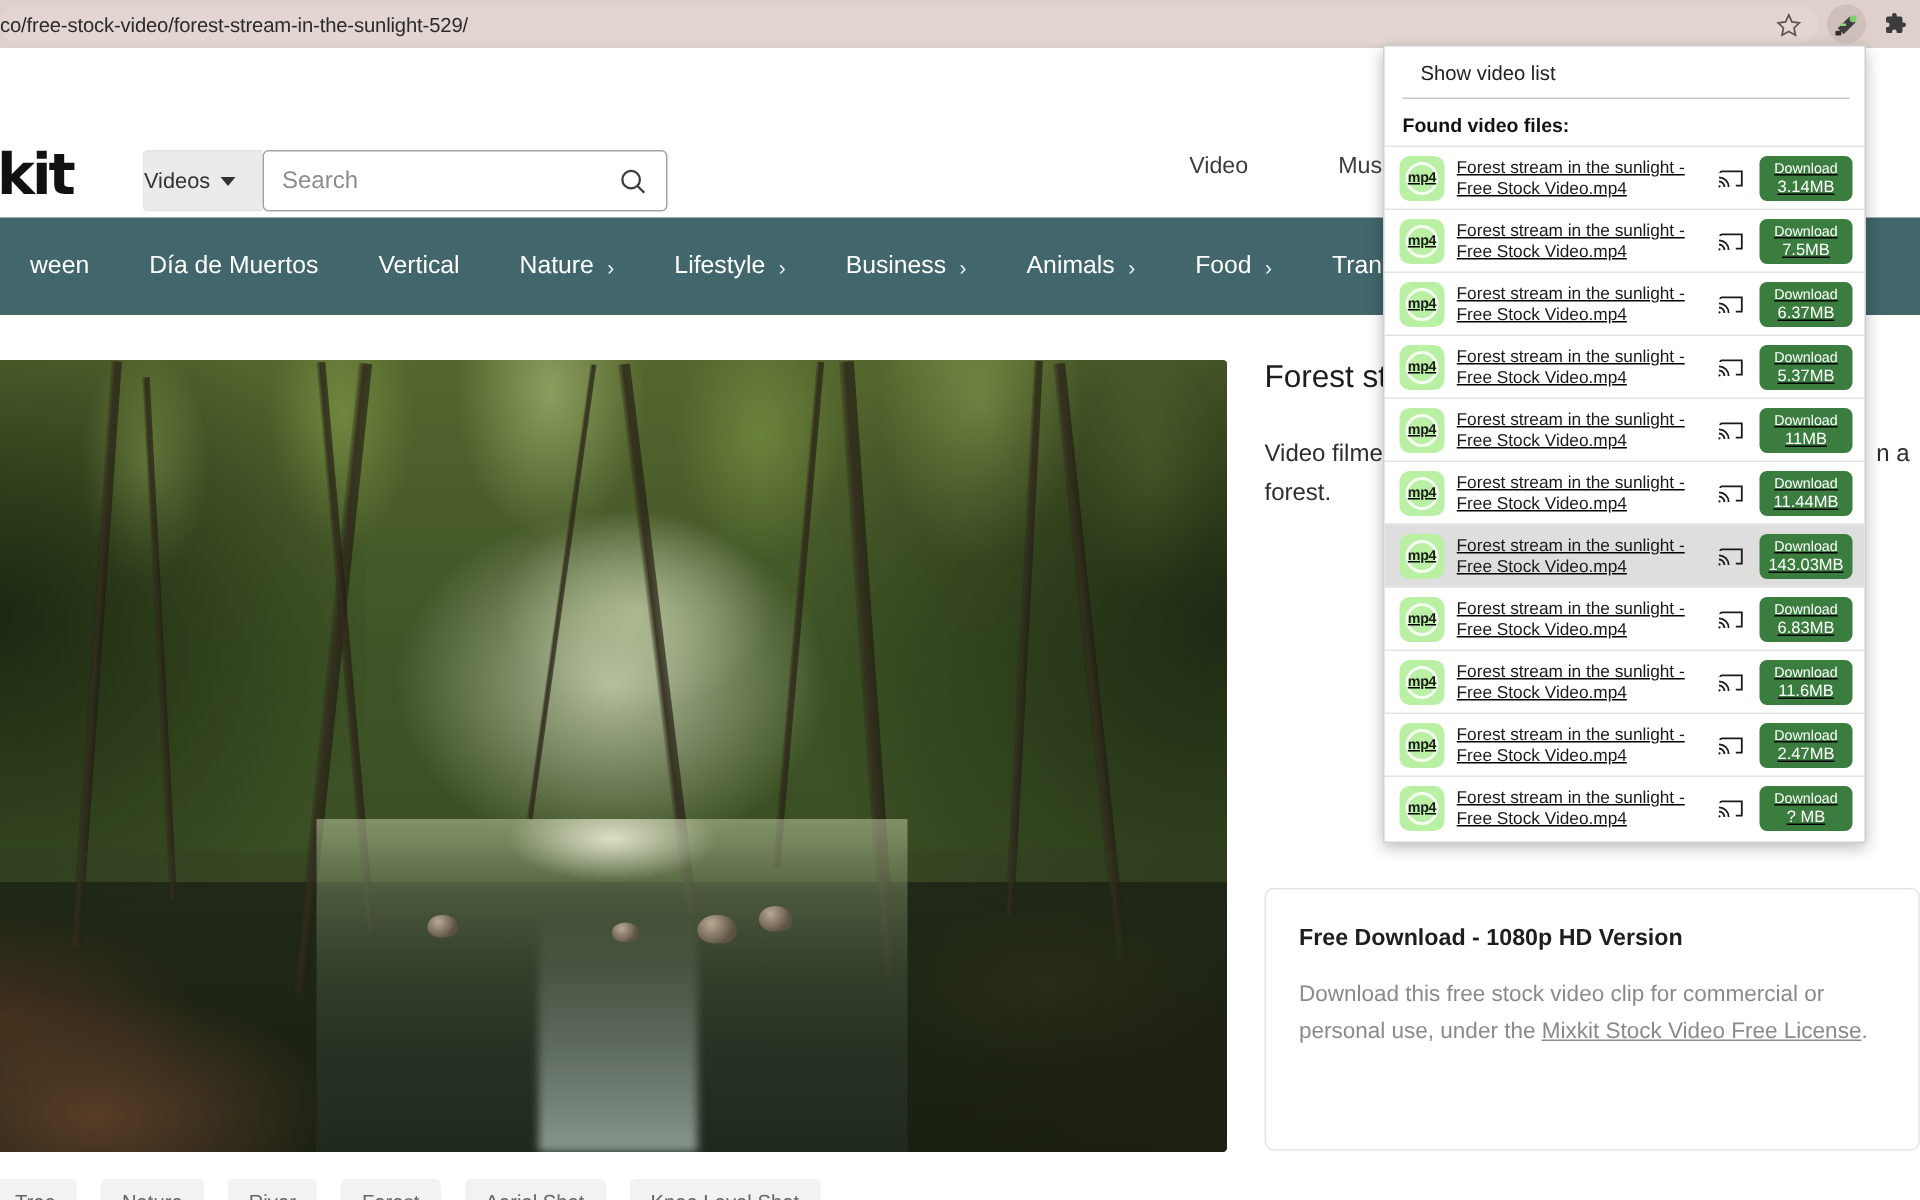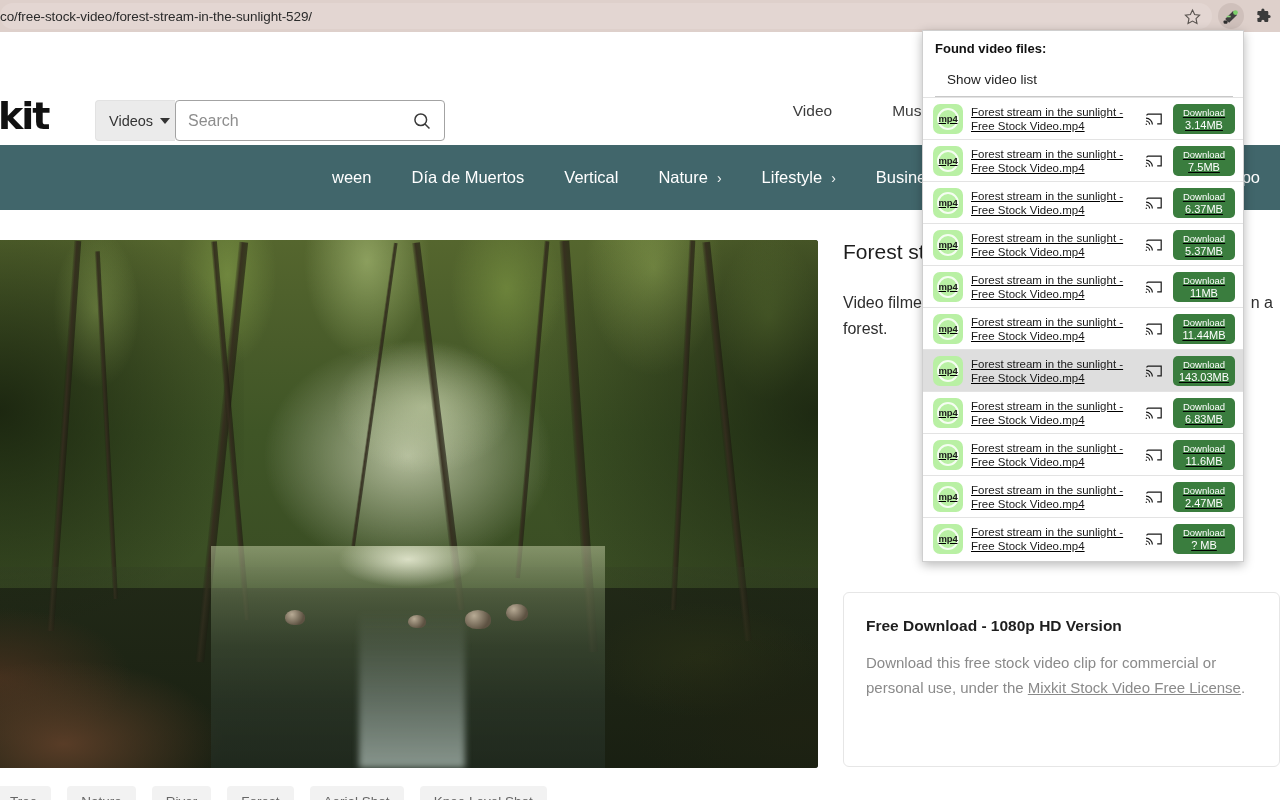--- a/index.html
+++ b/index.html
@@ -47,21 +47,21 @@
   #search-wrap {
     position: absolute; left: 175px; top: 68px; width: 270px; height: 41px;
     border: 1px solid #a3a3a3; border-radius: 4px; background: #fff;
     display: flex; align-items: center; overflow: hidden;
   }
   #search-kind {
     position: absolute; left: 95px; top: 68px; width: 80px; height: 41px;
     background: #ebebeb; border: 1px solid #e2e2e2; border-right: none;
     border-radius: 4px 0 0 4px;
     display: flex; align-items: center; gap: 7px;
-    padding-left: 13px; font-size: 14.5px; color: #333;
+    font-size: 14.5px; color: #333;
   }
   .caret-down {
     width: 0; height: 0; border-left: 5px solid transparent;
     border-right: 5px solid transparent; border-top: 6px solid #333;
   }
   #search-input {
     flex: 1; border: none; outline: none; font-size: 16px;
     color: #333; padding-left: 12px; background: transparent;
     font-family: "Liberation Sans", sans-serif;
   }
@@ -73,21 +73,20 @@
     font-size: 15.5px; color: #3d3d3d; padding: 0 30px; text-decoration: none;
     white-space: nowrap;
   }
   #hdr-apps { display: flex; align-items: center; gap: 6px; padding-right: 8px;}
 
   
   #cat-nav {
     position: absolute; left: 0; top: 145px; width: 1280px; height: 65px;
     background: #41666b; display: flex; align-items: center;
     overflow: hidden;
-    justify-content: flex-end;
   }
   .cat-item {
     display: flex; align-items: center; gap: 9px;
     color: #ffffff; font-size: 16.5px; white-space: nowrap;
     padding: 0 20px; cursor: pointer;
   }
   .chev { font-size: 14px; opacity: .92; }
 
   
   #video-frame {
@@ -358,24 +357,24 @@
 <div id="tags">
   <div class="tag">Tree</div>
   <div class="tag">Nature</div>
   <div class="tag">River</div>
   <div class="tag">Forest</div>
   <div class="tag">Aerial Shot</div>
   <div class="tag">Knee Level Shot</div>
 </div>
 
 <div id="ext-popup">
-  <div id="popup-subhead">Found video files:</div>
   <div id="popup-head">
     <span>Show video list</span>
   </div>
+  <div id="popup-subhead">Found video files:</div>
   <div id="file-list">
       <div class="file-row">
         <div class="mp4-badge">
           <span class="ring"></span>
           <span class="mp4-text">mp4</span>
         </div>
         <div class="file-name">Forest stream in the sunlight - Free Stock Video.mp4</div>
         <div class="cast-icon">
           <svg width="20" height="16" viewBox="0 0 24 20" fill="none" stroke="#1a1a1a" stroke-width="1.5">
             <path d="M3 5.5a1.5 1.5 0 0 1 1.5-1.5H21v12h-5"></path>

